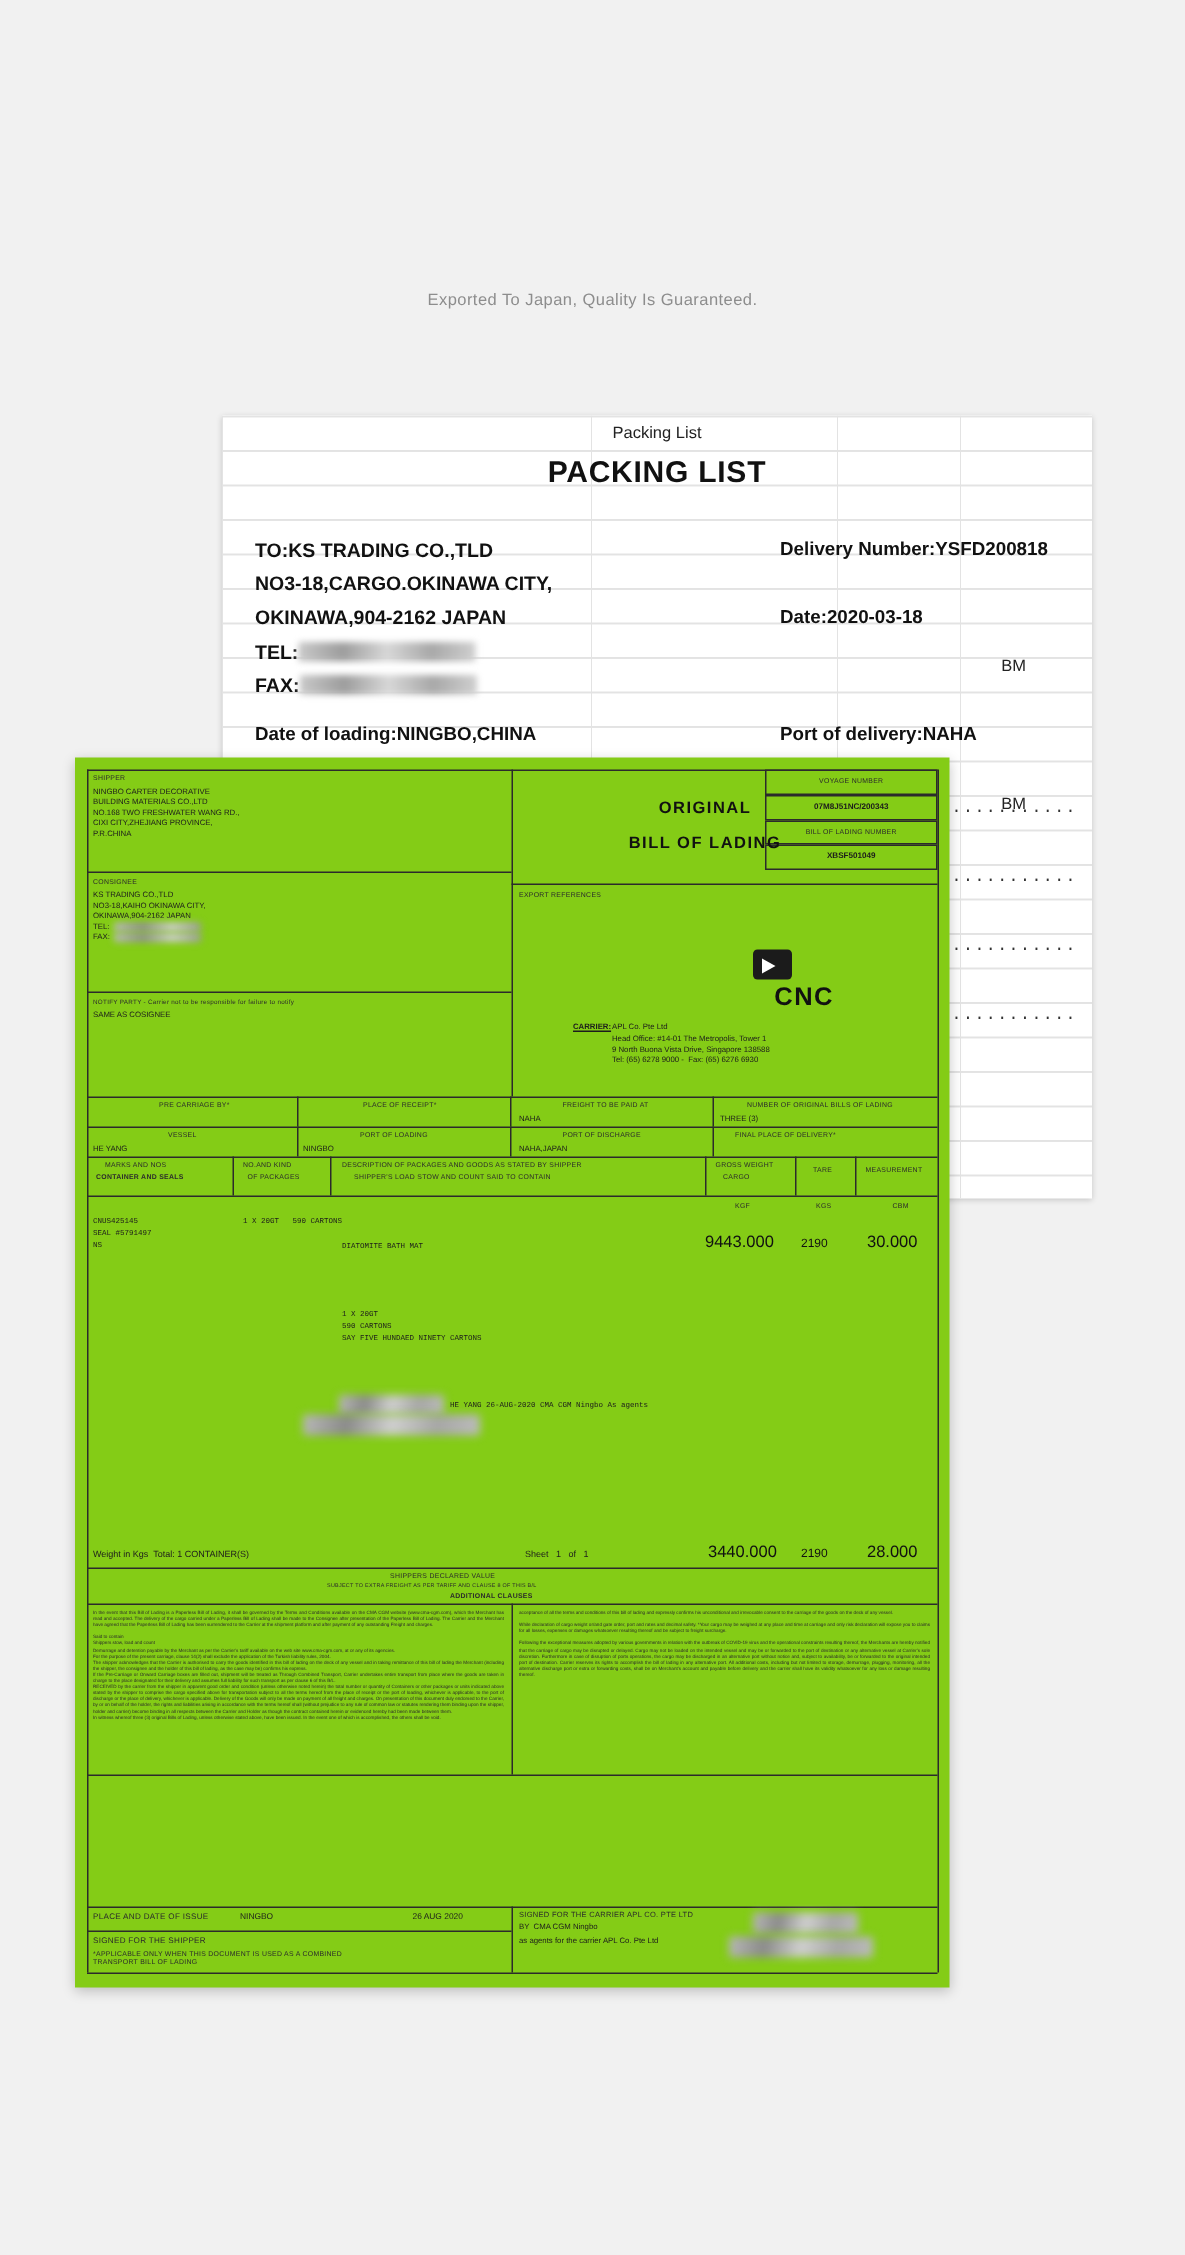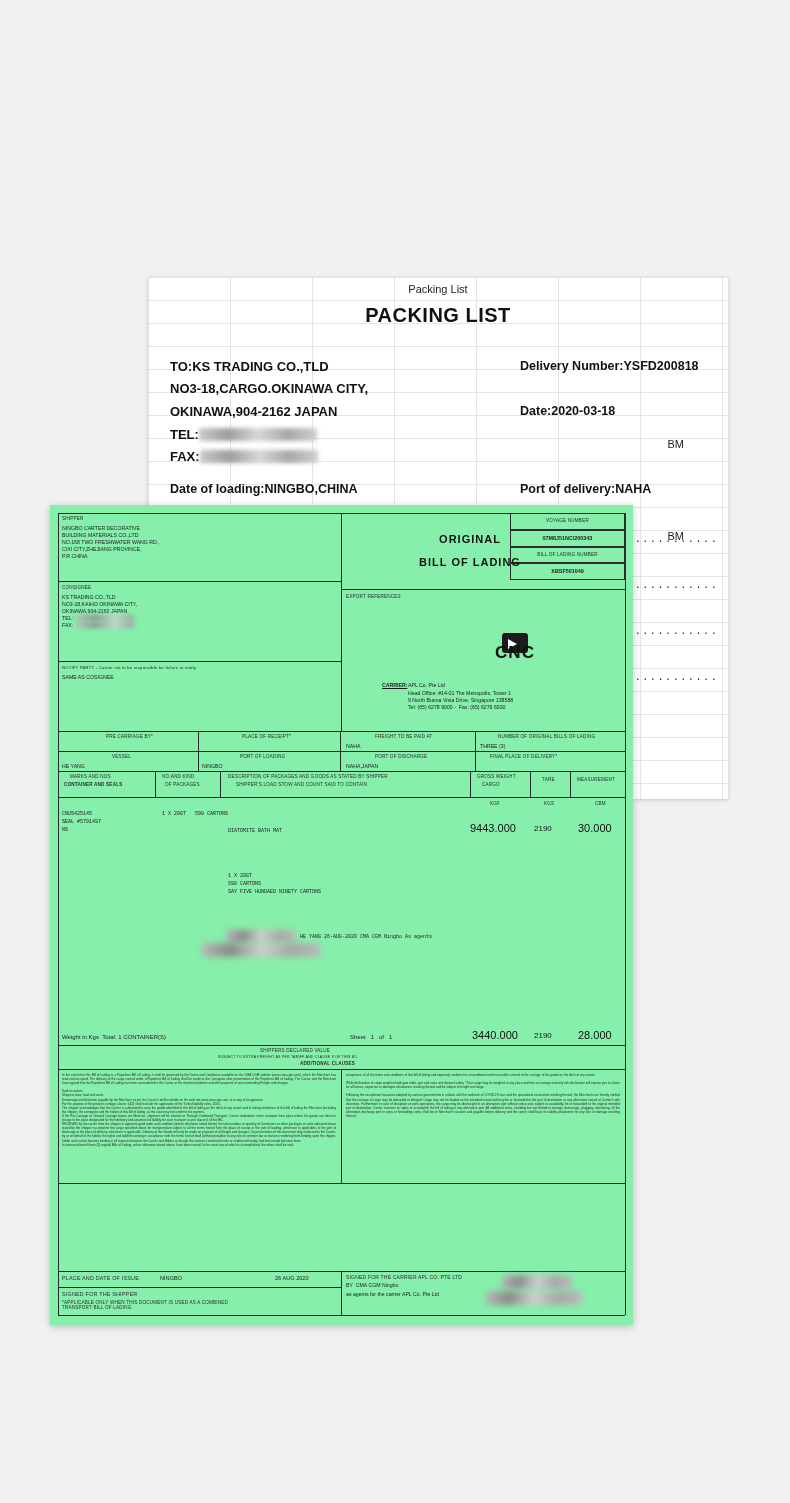--- a/index.html
+++ b/index.html
@@ -85,21 +85,21 @@
   .pl-cbm {
     position: absolute; right: 44px;
     font-size: 11px; color: #222;
   }
 
   
   .bol-doc {
     position: absolute;
     left: 50px; top: 505px;
     width: 583px; height: 820px;
-    background: #86efac;
+    background: #84cc16;
     box-shadow: 0 2px 8px rgba(0,0,0,.22);
     overflow: hidden;
     font-family: "Liberation Sans", sans-serif;
     color: #222;
   }
   .bol-doc .line { position: absolute; background: #2b2b2b; }
   .bol-doc .hl { height: 1px; }
   .bol-doc .vl { width: 1px; }
   .cap {
     position: absolute;
@@ -141,22 +141,22 @@
   .cnc-logo:after {
     content: "";
     position: absolute;
     left: 6px; top: 6px;
     width: 0; height: 0;
     border-left: 9px solid #fff;
     border-top: 5px solid transparent;
     border-bottom: 5px solid transparent;
   }
   .cnc-word {
-    position: absolute; left: 424px; top: 138px; width: 82px;
-    text-align: center;
+    position: absolute; left: 424px; top: 150px; width: 82px;
+    text-align: right;
     font-size: 17px; font-weight: bold; letter-spacing: 1px; color: #111;
   }
   .big-num {
     position: absolute;
     font-size: 11px;
     color: #111;
   }
   .clause-block {
     position: absolute;
     font-size: 3.1px;
@@ -178,20 +178,21 @@
     background: linear-gradient(100deg,#b9b9b9,#8a8a8a,#cfcfcf,#a6a6a6,#bcbcbc);
     filter: blur(3px);
     border-radius: 2px;
   }
 </style>
 </head>
 <body>
 
 <div class="page">
 
+  <div class="hero-sub">Exported To Japan, Quality Is Guaranteed.</div>
 
   <div class="packing-doc">
     <div class="grid-bg"></div>
     <div class="pl-inner">
       <div class="pl-head-label">Packing List</div>
       <div class="pl-title">PACKING LIST</div>
 
       <div class="pl-left l1">TO:KS TRADING CO.,TLD</div>
       <div class="pl-left l2">NO3-18,CARGO.OKINAWA CITY,</div>
       <div class="pl-left l3">OKINAWA,904-2162 JAPAN</div>

